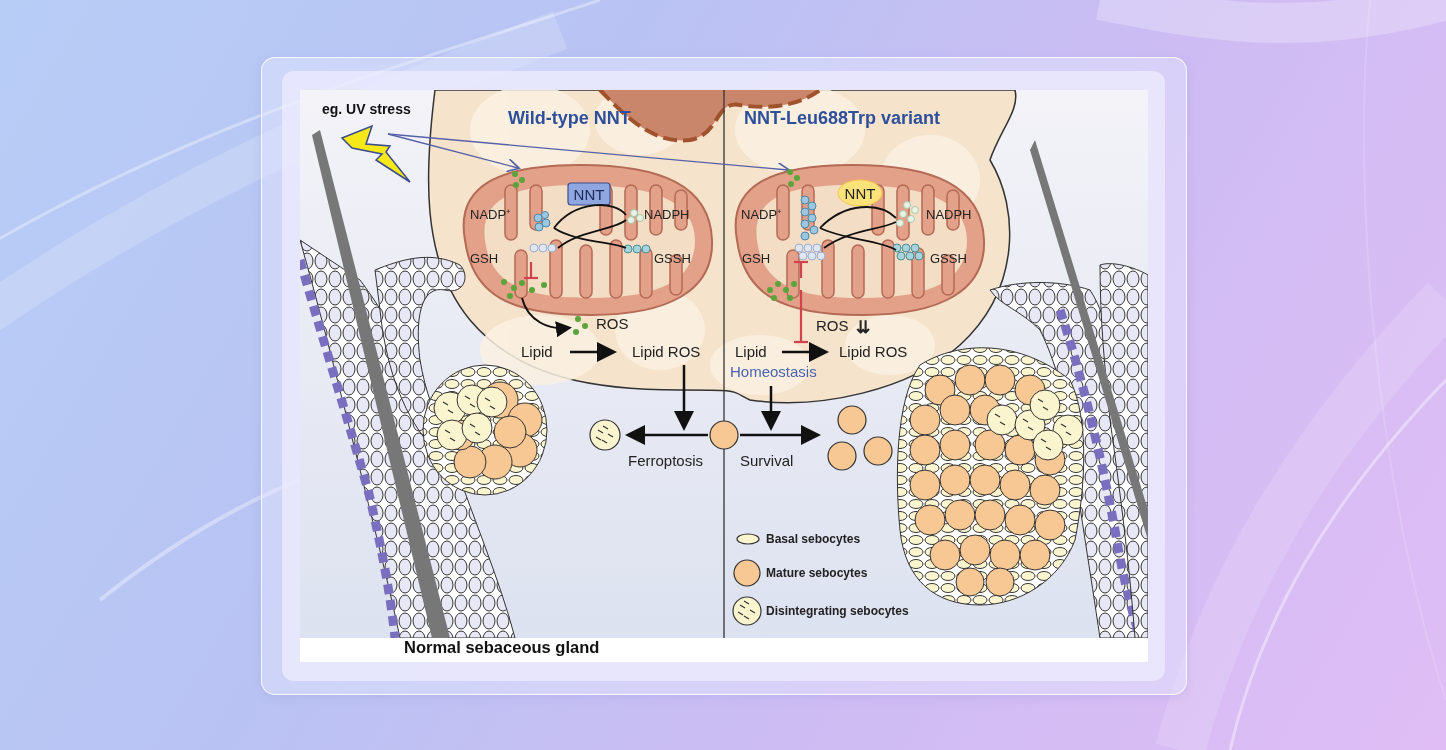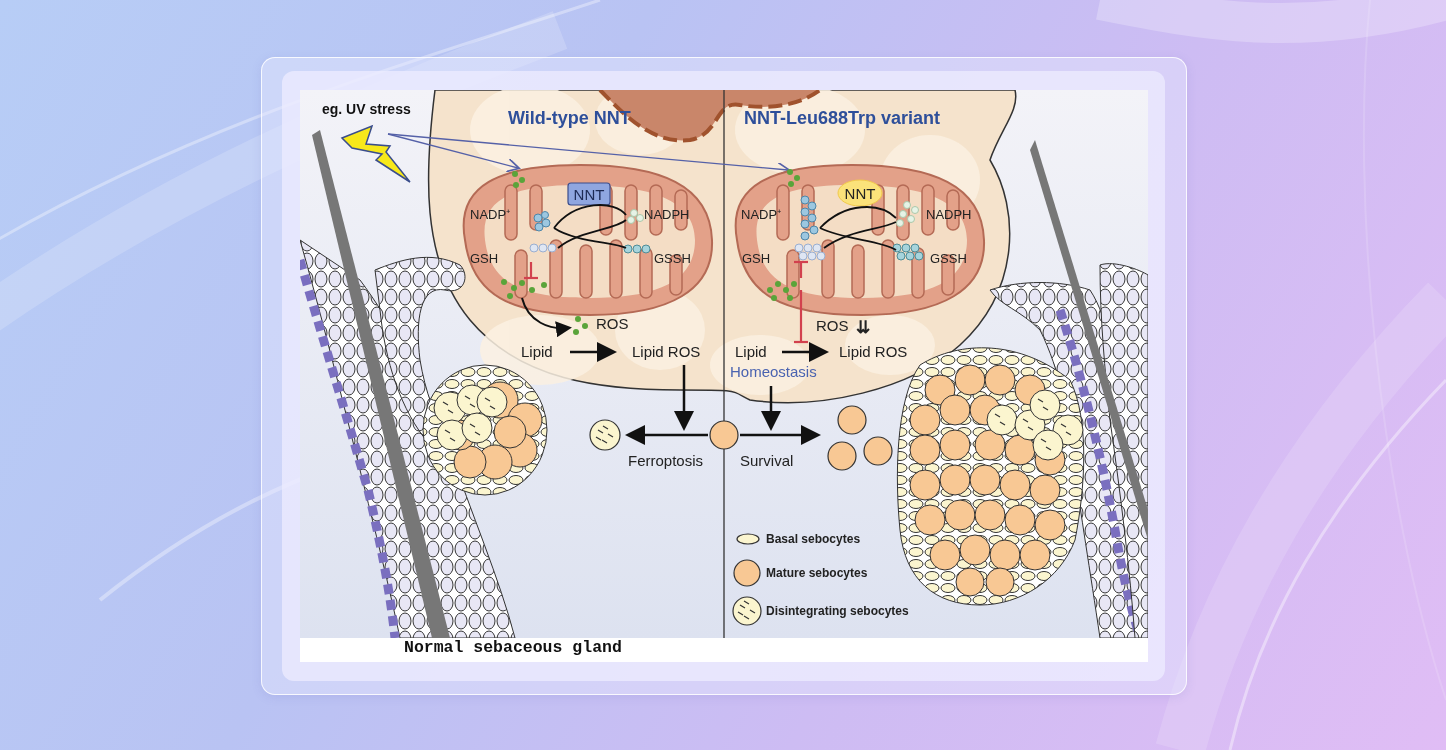--- a/index.html
+++ b/index.html
@@ -20,21 +20,21 @@
     position:absolute; left:282px; top:71px; width:883px; height:610px;
     border-radius:12px;
     background: rgba(238,236,255,0.75);
   }
   .figure {
     position:absolute; left:300px; top:90px; width:848px; height:572px;
     background:#e5e5e5; overflow:hidden;
   }
   svg text { font-family: "Liberation Sans", sans-serif; }
   .caption {
-    position:absolute; top:548px; font-weight:bold; font-size:16.5px; color:#111;font-family:Liberation Mono, monospace;
+    position:absolute; top:548px; font-weight:bold; font-size:16.5px; color:#111;
   }
 </style>
 </head>
 <body>
 
 <svg class="bg-swoosh" width="1446" height="750">
   <path d="M-20 250 C 200 120, 420 60, 600 0" stroke="rgba(255,255,255,0.35)" stroke-width="3" fill="none"></path>
   <path d="M-20 320 C 180 180, 380 100, 560 30" stroke="rgba(255,255,255,0.18)" stroke-width="40" fill="none"></path>
   <path d="M100 600 C 200 520, 300 470, 420 440" stroke="rgba(255,255,255,0.35)" stroke-width="4" fill="none"></path>
   <path d="M1446 380 C 1330 500, 1260 620, 1230 750" stroke="rgba(255,255,255,0.4)" stroke-width="3" fill="none"></path>

